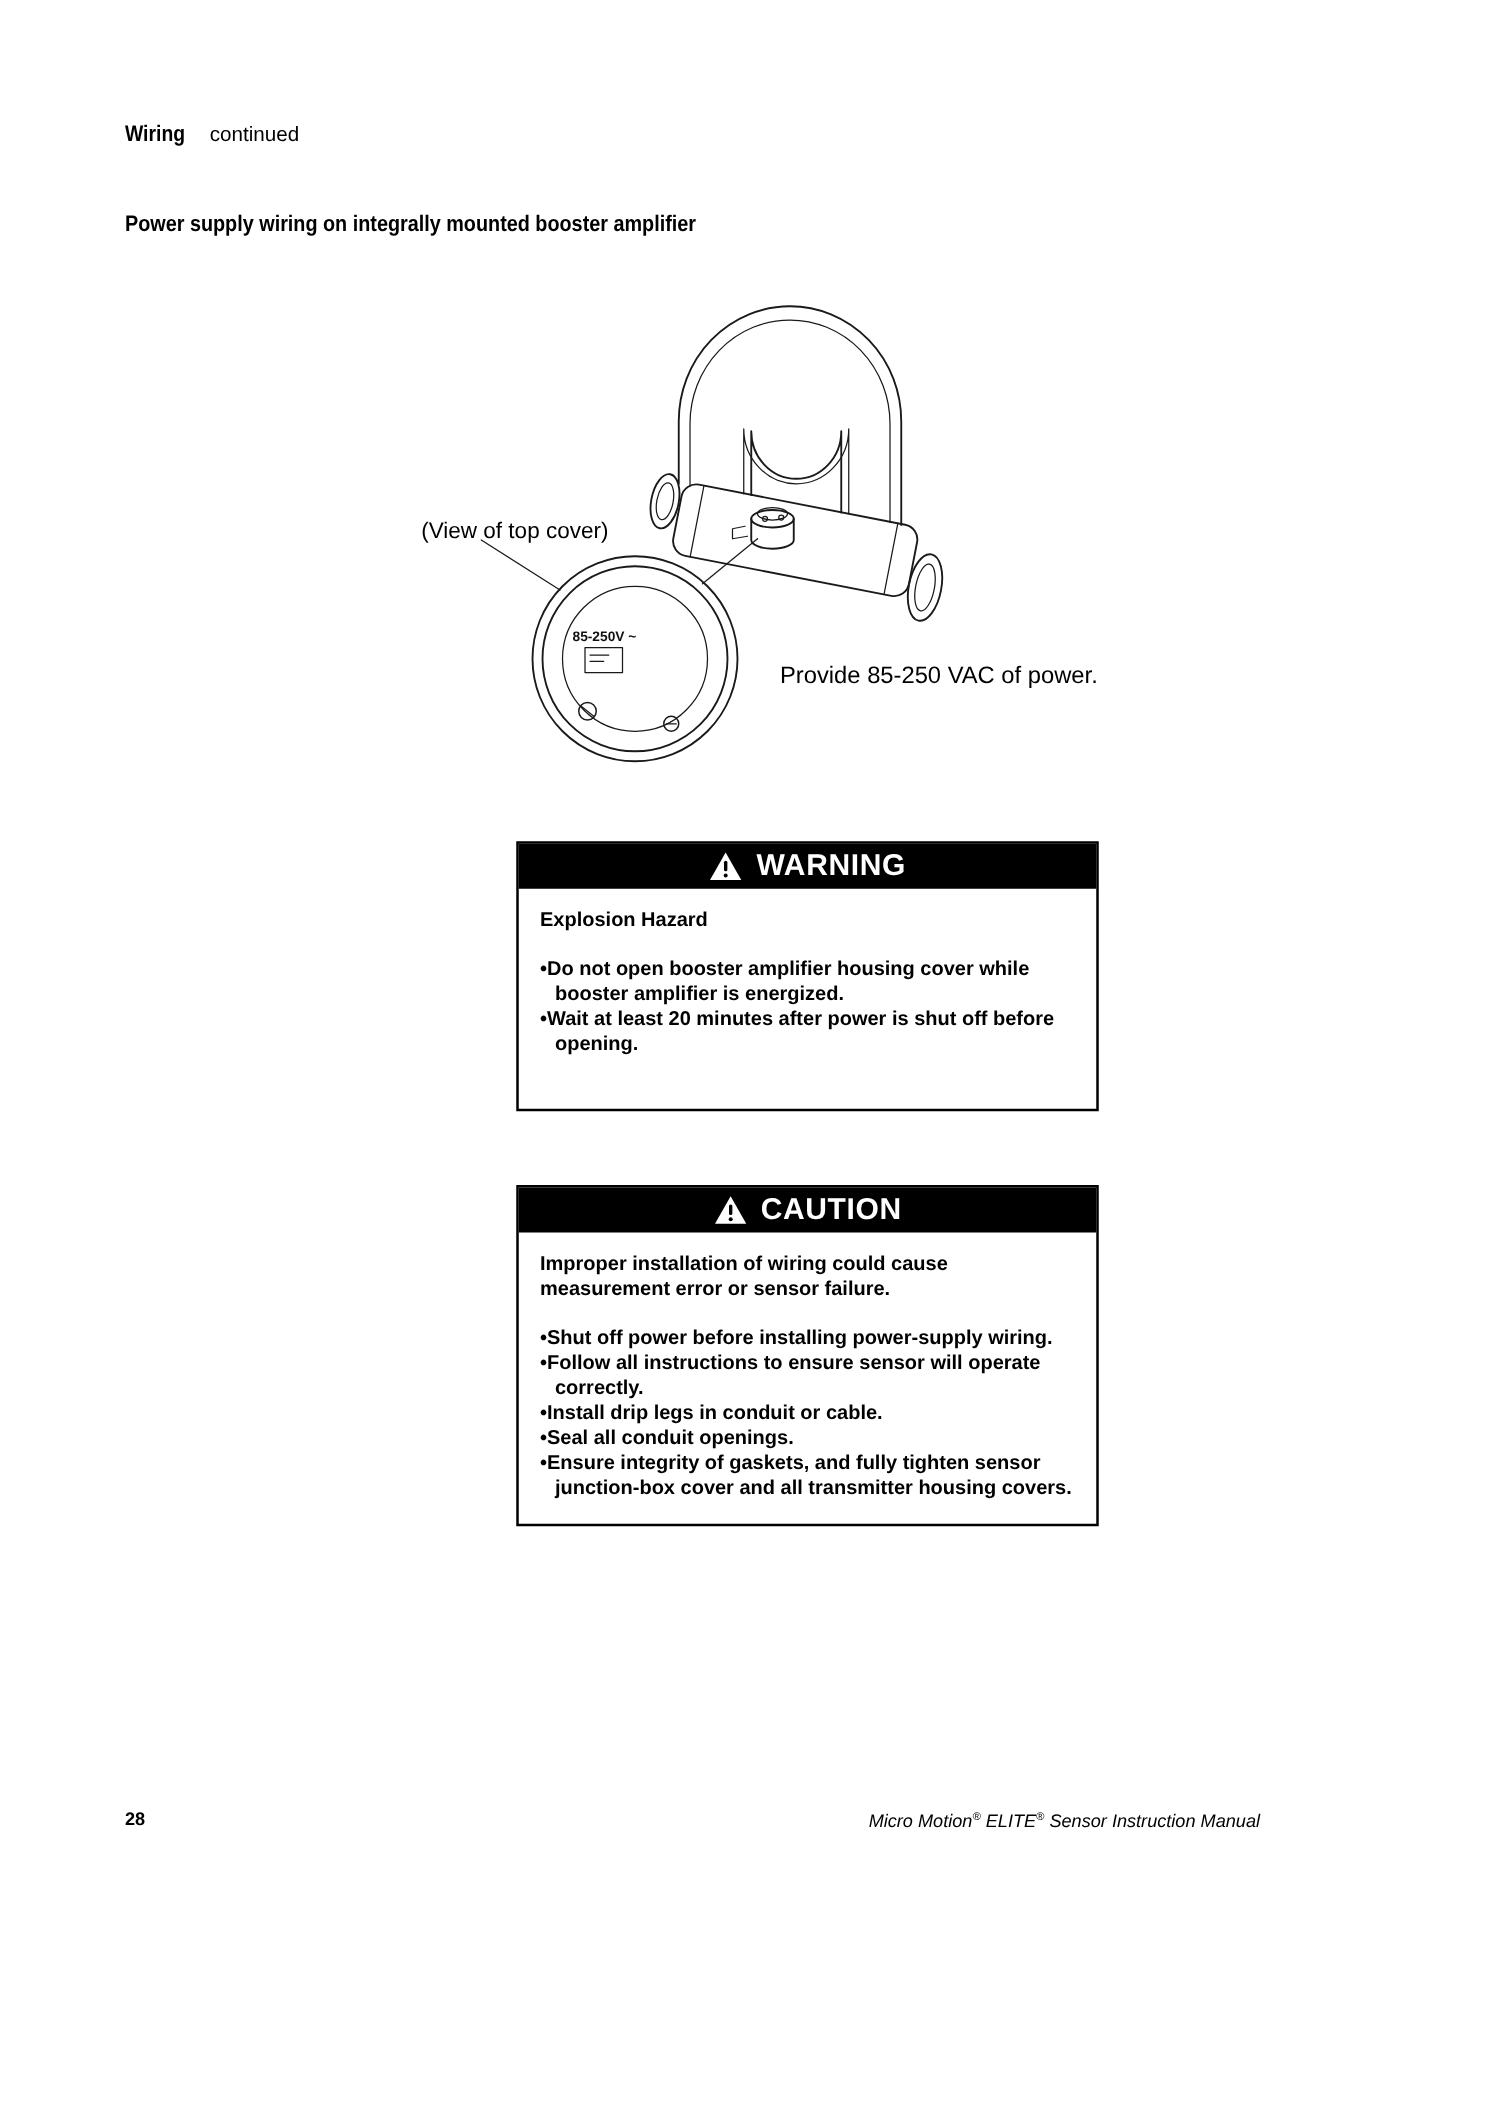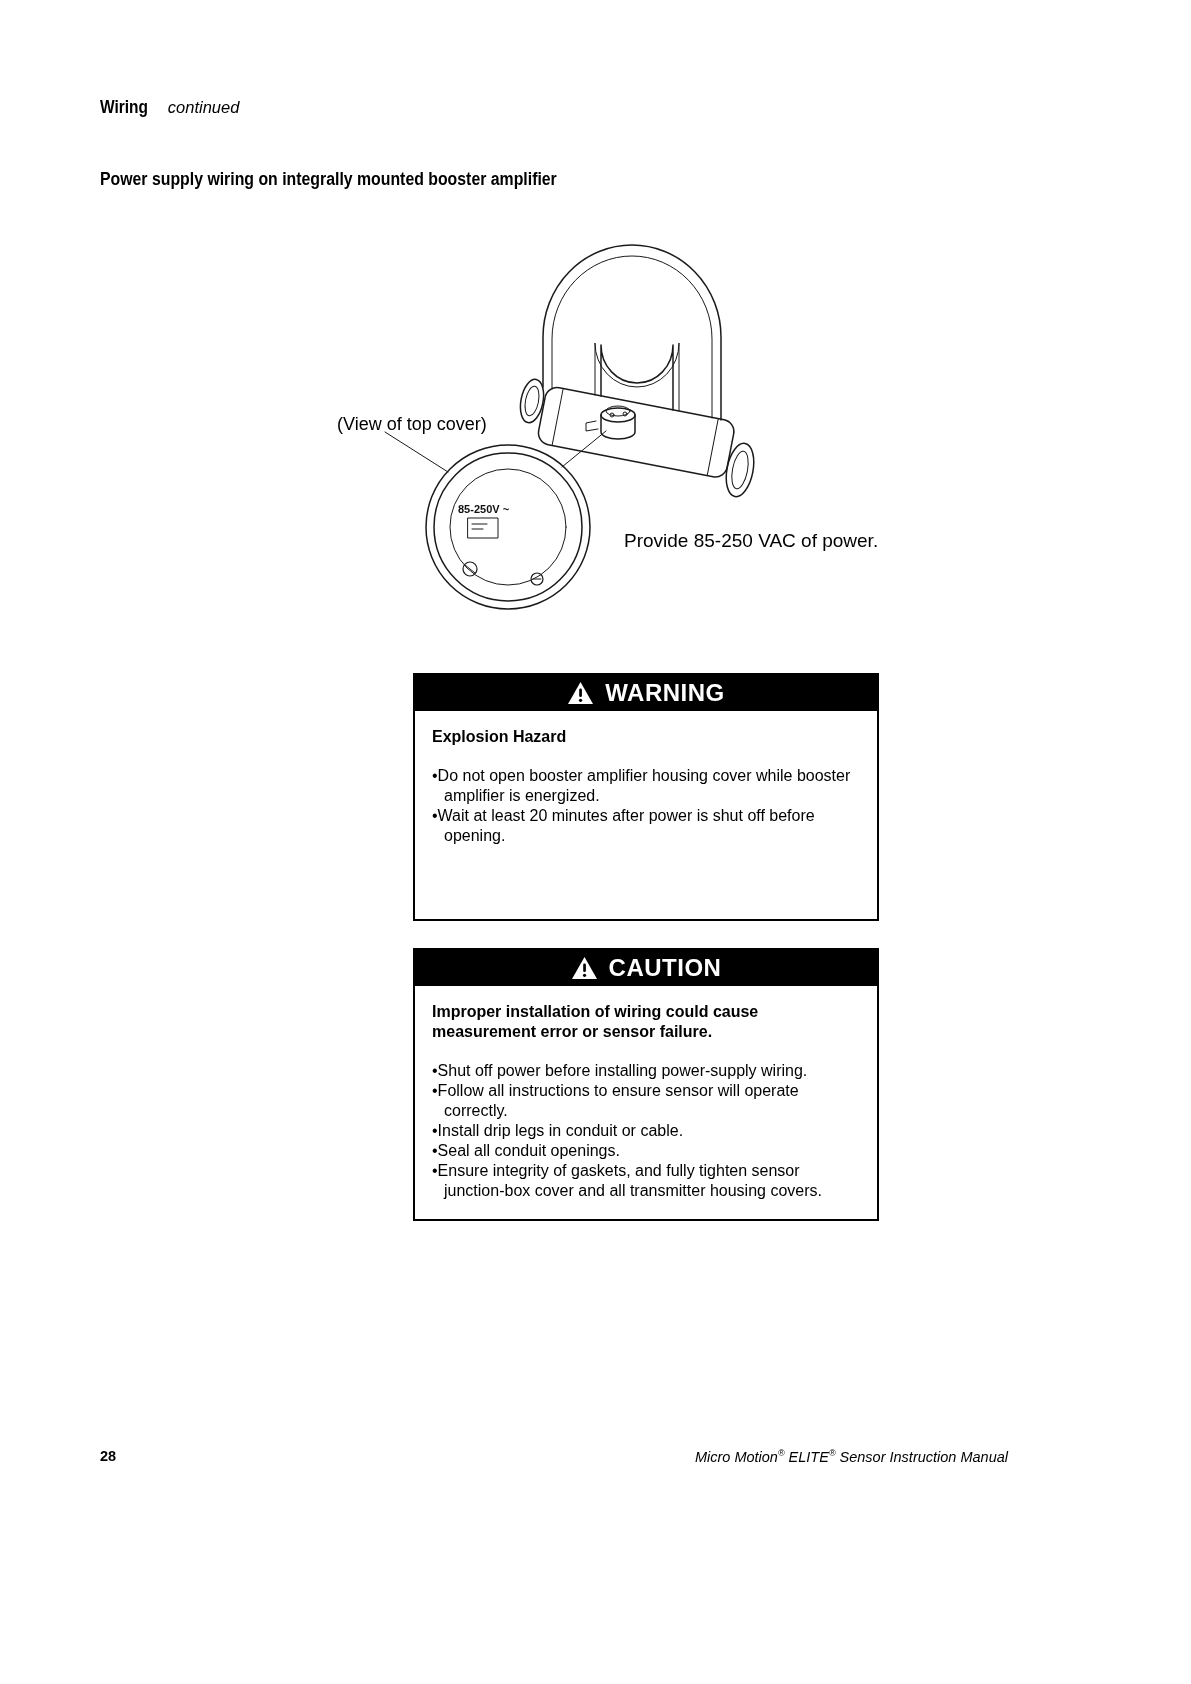--- a/index.html
+++ b/index.html
@@ -22,21 +22,20 @@
     font-size: 18px;
     white-space: nowrap;
   }
   .rh-title {
     display: inline-block;
     font-weight: bold;
     transform: scaleX(0.86);
     transform-origin: left center;
   }
   .rh-continued {
-    font-style: italic;
     font-size: 16.5px;
     margin-left: 12px;
   }
 
   
   .section-title {
     position: absolute;
     left: 100px;
     top: 169px;
     font-size: 18px;
@@ -71,21 +70,21 @@
   }
 
   
   .alert-box {
     position: absolute;
     left: 413px;
     width: 466px;
     border: 2px solid #000;
     background: #fff;
   }
-  .alert-box.warning { top: 673px; height: 248px; }
+  .alert-box.warning { top: 673px; height: 216px; }
   .alert-box.caution { top: 948px; }
 
   .alert-header {
     background: #000;
     color: #fff;
     height: 36px;
     display: flex;
     align-items: center;
     justify-content: center;
     gap: 11px;
@@ -99,20 +98,21 @@
     padding: 16px 17px 18px 17px;
     font-size: 16px;
     line-height: 20px;
   }
   .alert-heading { font-weight: bold; margin: 0 0 19px 0; }
   .alert-intro { margin: 0; }
   .alert-bullets { list-style: none; margin: 0; padding: 0; }
   .alert-bullets li {
     padding-left: 12px;
     text-indent: -12px;
+    font-weight: bold;
   }
   .alert-bullets li::before { content: "\2022 "; }
 
   
   .page-number {
     position: absolute;
     left: 100px;
     top: 1448px;
     font-size: 14.5px;
     font-weight: bold;

